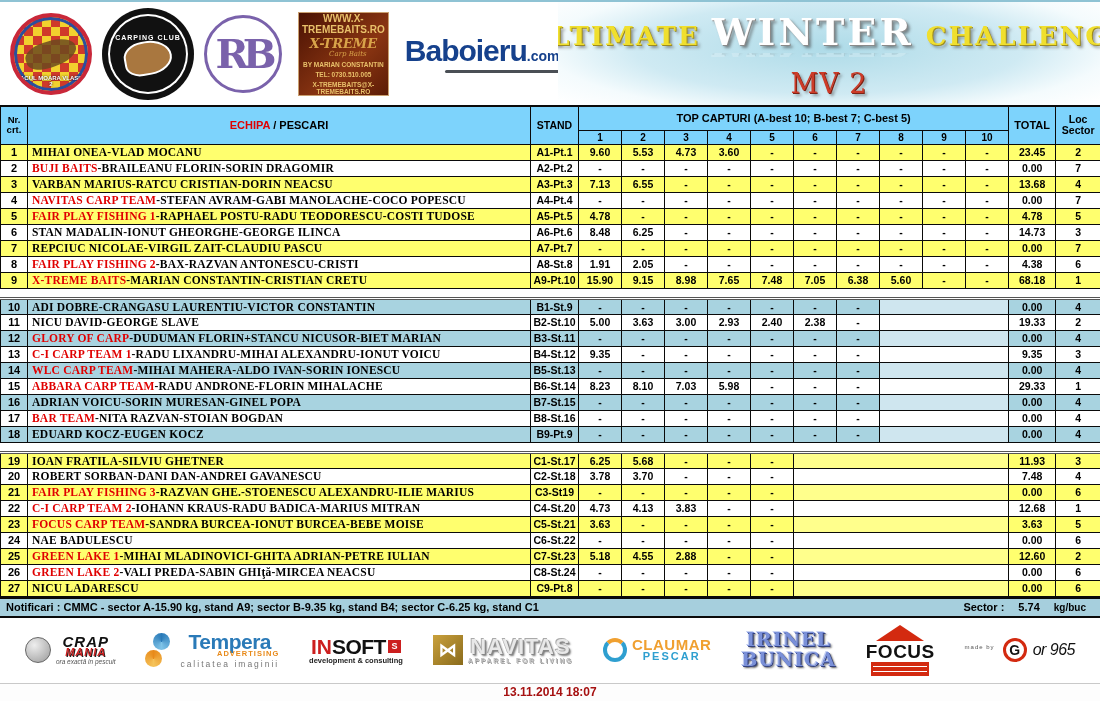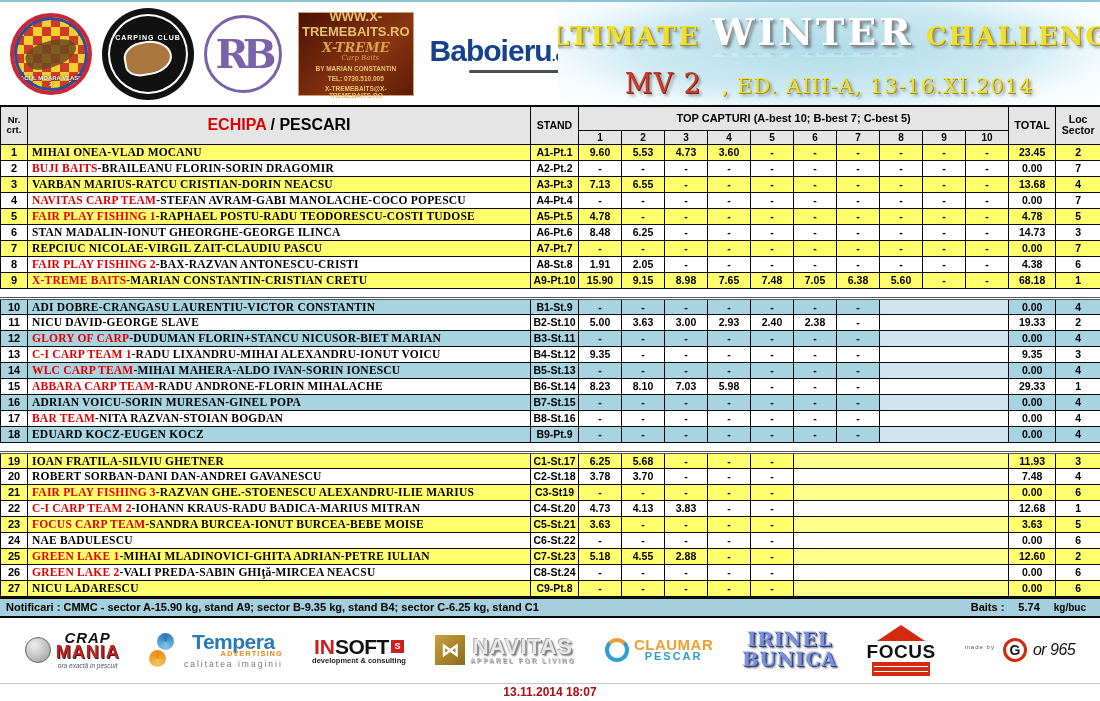--- a/index.html
+++ b/index.html
@@ -27,21 +27,21 @@
      transform:rotate(-10deg); box-shadow:0 0 0 2px #fff; }
 
   .logo-rb { width:78px; height:78px; background:#fff; border:3px solid #7a62ab; display:flex;
      align-items:center; justify-content:center; }
   .logo-rb .rb-text { color:#7a62ab; font-family:"DejaVu Serif",serif; font-weight:bold; font-size:40px;
      letter-spacing:-6px; line-height:1; }
 
   .logo-xtreme { width:122px; height:84px; background:linear-gradient(135deg,#4a1203,#8a3512 60%,#5c1c06);
      border:1px solid #caa070; display:flex; flex-direction:column; align-items:center; justify-content:center;
      gap:1px; padding:3px; text-align:center; }
-  .logo-xtreme .xl1 { color:#e8c06a; font-size:13px; font-weight:bold; }
+  .logo-xtreme .xl1 { color:#e8c06a; font-size:10px; font-weight:bold; }
   .logo-xtreme .xl2 { color:#d9a44a; font-family:"DejaVu Serif",serif; font-style:italic; font-weight:bold; font-size:13px; }
   .logo-xtreme .xl3 { color:#d9a44a; font-family:"DejaVu Serif",serif; font-style:italic; font-size:7px; margin-top:-2px;padding-left:9px; }
   .logo-xtreme .xl4,.logo-xtreme .xl5,.logo-xtreme .xl6 { color:#e8c06a; font-size:6.5px; font-weight:bold; margin-top:2px; }
 
   .logo-baboieru { display:flex; flex-direction:column; align-items:flex-end; }
   .logo-baboieru .bab-line { display:flex; align-items:baseline; }
   .logo-baboieru .bab-main { color:#16418c; font-size:30px; font-weight:bold; letter-spacing:-1px; }
   .logo-baboieru .bab-suffix { color:#16418c; font-size:14px; font-weight:bold; }
   .logo-baboieru .bab-rod { width:115px; height:3px; background:#4a4f55; border-radius:2px; margin-top:2px; }
 
@@ -57,23 +57,23 @@
   .t-reflect { transform:scaleY(-1); opacity:.20; height:13px; overflow:hidden; margin-top:-1px; filter:blur(.4px); }
   .t-line2 { display:flex; align-items:baseline; gap:20px; font-family:"DejaVu Serif",serif; font-weight:normal; margin-top:2px; }
   .t-mv { font-size:27px; color:#cc3b28; letter-spacing:1px; text-shadow:1px 1px 0 #7e2215, 3px 3px 3px rgba(80,80,80,.55); }
   .t-rest { font-size:21px; color:#f0df2e; letter-spacing:1px; text-shadow:1px 1px 0 #9c8b20, 3px 3px 3px rgba(80,80,80,.55); }
 
   
   table.results { border-collapse:collapse; table-layout:fixed; width:1100px; }
   table.results td { border:1px solid #0a0a0a; overflow:hidden; white-space:nowrap; padding:0; vertical-align:middle; }
   tr.thead-top { height:24px; }
   tr.thead-nums { height:14px; }
-  tr.thead-top td, tr.thead-nums td { background:#e5e5e5; text-align:center; font-weight:bold; }
+  tr.thead-top td, tr.thead-nums td { background:#7dd3fc; text-align:center; font-weight:bold; }
   td.h-nr { font-size:9.5px; line-height:1.1; }
-  td.h-echipa { font-size:16px; }
+  td.h-echipa { font-size:11px; }
   td.h-echipa .red { color:#e00000; }
   td.h-stand { font-size:10.5px; }
   td.h-top { font-size:11px; border-bottom-width:1px; }
   td.h-total { font-size:11px; }
   td.h-loc { font-size:10.5px; line-height:1.1; }
   tr.thead-nums td { font-size:10px; }
   tr.thead-top td { border-top:2px solid #0a0a0a; }
 
   tbody tr.data-row { height:16px; }
   .c-nr { text-align:center; font-weight:bold; font-size:11px; }
@@ -96,21 +96,21 @@
   .notif-right { display:flex; align-items:baseline; gap:14px; padding-right:8px; }
   .notif-right .unit { font-size:10px; }
 
   
   .sponsor-row { width:1100px; height:65px; display:flex; align-items:center; justify-content:space-around; padding:0 10px; background:#fff; }
   .sp { display:flex; align-items:center; gap:5px; }
   .sp-col { display:flex; flex-direction:column; align-items:center; line-height:1.05; }
 
   .crap-ball { width:26px; height:26px; border-radius:50%; background:radial-gradient(circle at 35% 30%,#eee,#9a9a9a); border:1px solid #666; }
   .crap-l1 { font-size:15px; font-weight:bold; font-style:italic; color:#111; letter-spacing:1px; }
-  .crap-l2 { font-size:18px; font-weight:bold; color:#cc1f1f; letter-spacing:1px; text-shadow:1px 1px 0 #222; margin-top:-3px; }
+  .crap-l2 { font-size:11px; font-weight:bold; font-style:italic; color:#cc1f1f; letter-spacing:1px; text-shadow:1px 1px 0 #222; margin-top:-3px; }
   .crap-l3 { font-size:6.5px; font-style:italic; color:#555; margin-top:1px; }
 
   .temp-swirls { position:relative; width:30px; height:34px; }
   .temp-swirls .s1 { position:absolute; top:0; left:8px; width:17px; height:17px; border-radius:50%;
      background:conic-gradient(#2a7ab8,#7fc4e8,#2a7ab8); }
   .temp-swirls .s2 { position:absolute; bottom:0; left:0; width:17px; height:17px; border-radius:50%;
      background:conic-gradient(#e88a1a,#f5c35a,#e88a1a); }
   .temp-name { font-size:21px; font-weight:bold; color:#2a7ab8; letter-spacing:-.5px; }
   .temp-adv { font-size:7.5px; font-weight:bold; color:#e88a1a; letter-spacing:1px; align-self:flex-end; margin-top:-3px; }
   .temp-tag { font-size:8.5px; color:#777; letter-spacing:2px; margin-top:2px; }
@@ -198,21 +198,20 @@
         <span class="t-w2">WINTER</span>
         <span class="t-w3">CHALLENGE</span>
       </div>
       <div class="t-line1 t-reflect">
         <span class="t-w1">ULTIMATE</span>
         <span class="t-w2">WINTER</span>
         <span class="t-w3">CHALLENGE</span>
       </div>
       <div class="t-line2">
         <span class="t-mv">MV 2</span>
-        <span class="t-rest">, ED. AIII-A, 13-16.XI.2014</span>
       </div>
     </div>
   </div>
 
   <table class="results">
     <colgroup>
       <col style="width:27px">
         <col style="width:503px">
         <col style="width:48px">
       <col style="width:43px">
@@ -668,21 +667,21 @@
           <td class="c-merged" colspan="5"></td>
           <td class="c-total">0.00</td>
           <td class="c-loc">6</td>
         </tr>
       </tbody>
   </table>
 
   <div class="notif-bar">
     <span>Notificari : CMMC - sector A-15.90 kg, stand A9; sector B-9.35 kg, stand B4; sector C-6.25 kg, stand C1</span>
     <span class="notif-right">
-      <span>Baits :</span>
+      <span>Sector :</span>
       <span>5.74</span>
       <span class="unit">kg/buc</span>
     </span>
   </div>
 
   <div class="sponsor-row">
 
     <div class="sp">
       <div class="crap-ball"></div>
       <div class="sp-col">

